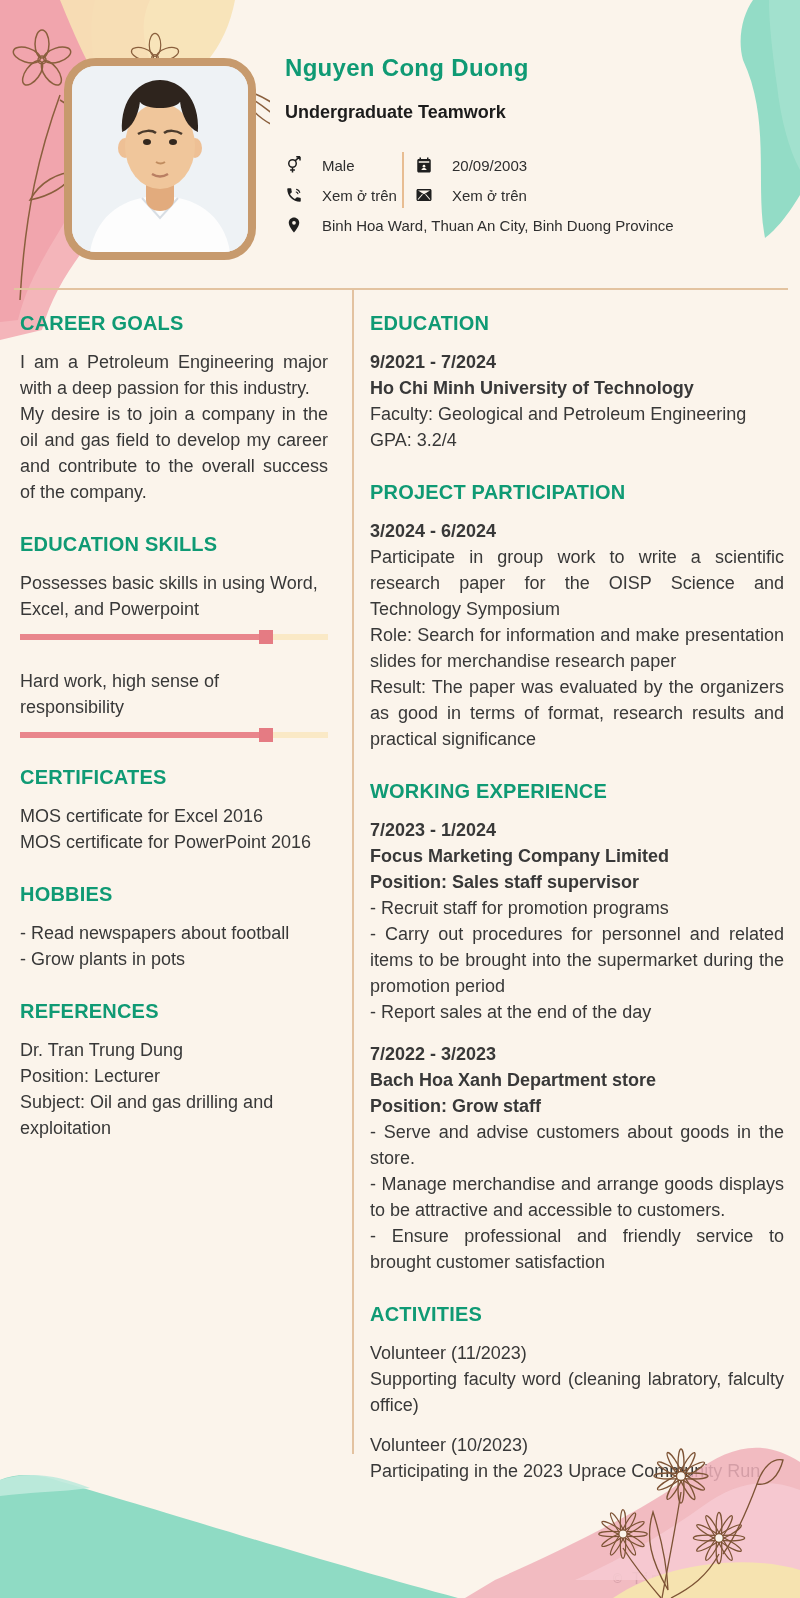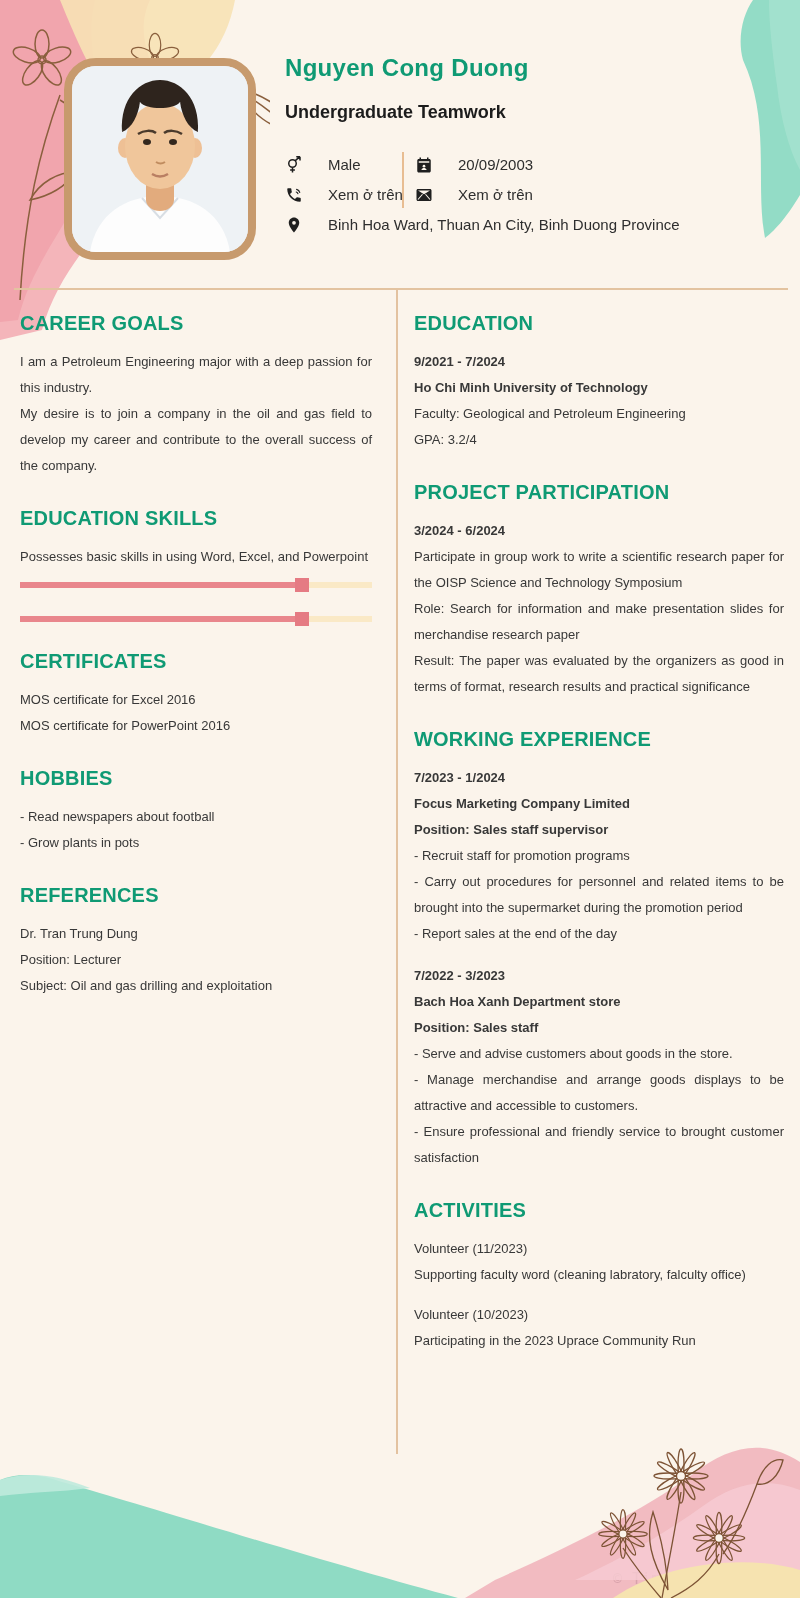--- a/index.html
+++ b/index.html
@@ -20,34 +20,34 @@
     position:absolute; left:64px; top:58px; width:192px; height:202px;
     border:8px solid #c79a6d; border-radius:32px; overflow:hidden;
     background:#eef1f4;
   }
   .photo-frame svg { display:block; width:100%; height:100%; }
   .header-text { position:absolute; left:285px; top:54px; width:505px; }
   .cv-name { font-size:24px; font-weight:bold; color:#0f9a74; letter-spacing:.3px; }
   .cv-title { margin-top:20px; font-size:18px; font-weight:bold; color:#1c1c1c; }
   .contact { position:relative; margin-top:27px; width:505px; }
   .c-row { display:flex; align-items:center; height:30px; }
-  .c-cell { display:flex; align-items:flex-start; gap:25px; font-size:15px; color:#2e2e2e; }
+  .c-cell { display:flex; align-items:center; gap:19px; font-size:15px; color:#2e2e2e; }
   .c-cell.col1 { width:130px; }
   .c-cell .ic { width:18px; height:18px; flex:0 0 18px; display:flex; align-items:center; justify-content:center; }
   .c-cell .ic svg { width:18px; height:18px; fill:#1f1f1f; }
   .c-divider { position:absolute; left:117px; top:2px; width:2px; height:56px; background:#e8bd92; }
   .header-rule { position:absolute; left:14px; right:12px; top:288px; height:2px; background:#e3c3a0; }
   
   .main { position:absolute; left:0; top:290px; width:800px; display:flex; }
-  .col-left { width:396px; padding:0 24px 0 20px; }
+  .col-left { width:352px; padding:0 24px 0 20px; }
   .col-divider { width:2px; height:1164px; background:#e3c2a0; flex:0 0 2px; }
   .col-right { flex:1; padding:0 16px 0 16px; }
   h2.sec { font-size:20px; font-weight:bold; color:#0f9a74; letter-spacing:.2px; margin:28px 0 14px; }
   .col-left h2.first, .col-right h2.first { margin-top:22px; }
-  p.body { font-size:13px; line-height:26px; color:#383838; text-align:justify; }
+  p.body { font-size:18px; line-height:26px; color:#383838; text-align:justify; }
   p.body.nj { text-align:left; }
   .b { font-weight:bold; color:#242424; }
   
   .skill { margin-bottom:28px; }
   .track { position:relative; margin-top:12px; height:6px; background:#fae9c6; }
   .fill { position:relative; height:6px; background:#e9868c; }
   .fill::after {
     content:""; position:absolute; right:-7px; top:-4px;
     width:14px; height:14px; background:#e57b83;
   }
@@ -258,20 +258,21 @@
       <p class="body">My desire is to join a company in the oil and gas field to develop my career and contribute to the overall success of the company.</p>
 
       <h2 class="sec">EDUCATION SKILLS</h2>
       <div class="skill">
         <p class="body nj">Possesses basic skills in using Word, Excel, and Powerpoint</p>
         <div class="track">
             <div class="fill" style="width: 80%;"></div>
           </div>
       </div>
       <div class="skill">
+        <p class="body nj">Hard work, high sense of responsibility</p>
         <div class="track">
             <div class="fill" style="width: 80%;"></div>
           </div>
       </div>
 
       <h2 class="sec">CERTIFICATES</h2>
       <p class="body nj">MOS certificate for Excel 2016</p>
       <p class="body nj">MOS certificate for PowerPoint 2016</p>
 
       <h2 class="sec">HOBBIES</h2>
@@ -304,21 +305,21 @@
         <p class="body nj b">7/2023 - 1/2024</p>
         <p class="body nj b">Focus Marketing Company Limited</p>
         <p class="body nj b">Position: Sales staff supervisor</p>
         <p class="body">- Recruit staff for promotion programs</p>
         <p class="body">- Carry out procedures for personnel and related items to be brought into the supermarket during the promotion period</p>
         <p class="body">- Report sales at the end of the day</p>
       </div>
       <div class="job">
         <p class="body nj b">7/2022 - 3/2023</p>
         <p class="body nj b">Bach Hoa Xanh Department store</p>
-        <p class="body nj b">Position: Sales staff</p>
+        <p class="body nj b">Position: Grow staff</p>
         <p class="body">- Serve and advise customers about goods in the store.</p>
         <p class="body">- Manage merchandise and arrange goods displays to be attractive and accessible to customers.</p>
         <p class="body">- Ensure professional and friendly service to brought customer satisfaction</p>
       </div>
 
       <h2 class="sec">ACTIVITIES</h2>
       <div class="act-entry">
         <p class="body nj">Volunteer (11/2023)</p>
         <p class="body">Supporting faculty word (cleaning labratory, falculty office)</p>
       </div>

